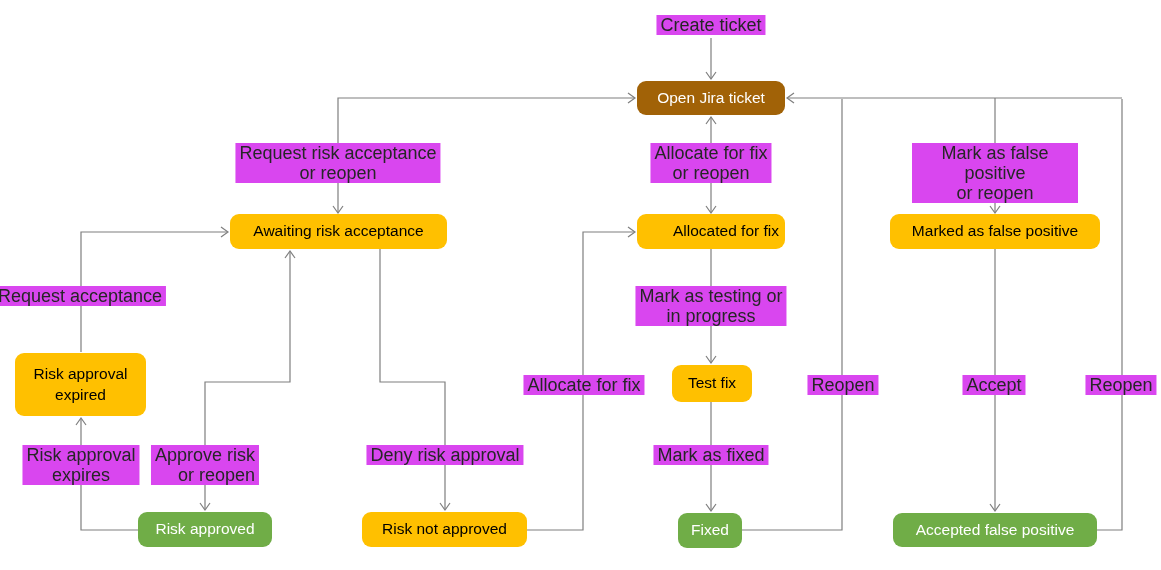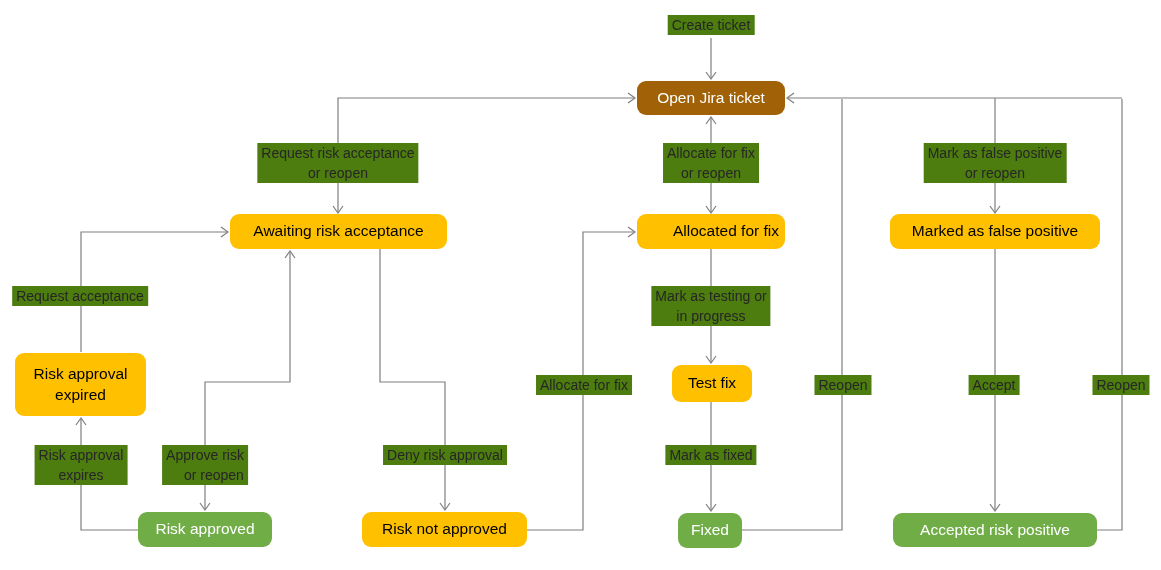--- a/index.html
+++ b/index.html
@@ -12,21 +12,21 @@
   .node {
     position:absolute; display:flex; align-items:center; justify-content:center;
     border-radius:9px; font-size:15.5px; line-height:1.3; text-align:center;
     box-sizing:border-box; padding:2px 6px;
   }
   .node.yellow { background:#FFC000; color:#000000; }
   .node.green  { background:#70AD47; color:#ffffff; }
   .node.dark   { background:#a16207; color:#ffffff; }
   .elabel {
     position:absolute; transform:translateX(-50%);
-    background:#4d7c0f; color:#262626; font-size:14px; line-height:20px;
+    background:#d946ef; color:#262626; font-size:18px; line-height:20px;
     text-align:center; white-space:pre-line; padding:0 4px;
   }
 </style>
 </head>
 <body>
 
 <div class="stage">
 
   <svg class="connectors" viewBox="0 0 1161 570" xmlns="http://www.w3.org/2000/svg">
 
@@ -87,15 +87,15 @@
 
   <div class="node dark" style="left:637px; top:81px;  width:148px; height:34px;">Open Jira ticket</div>
   <div class="node yellow" style="left:230px; top:214px; width:217px; height:35px;">Awaiting risk acceptance</div>
   <div class="node yellow" style="left:637px; top:214px; width:148px; height:35px;padding-left:36px;">Allocated for fix</div>
   <div class="node yellow" style="left:890px; top:214px; width:210px; height:35px;">Marked as false positive</div>
   <div class="node yellow" style="left:15px;  top:353px; width:131px; height:63px;">Risk approval expired</div>
   <div class="node yellow" style="left:672px; top:365px; width:80px;  height:37px;">Test fix</div>
   <div class="node yellow" style="left:362px; top:512px; width:165px; height:35px;">Risk not approved</div>
   <div class="node green" style="left:138px; top:512px; width:134px; height:35px;">Risk approved</div>
   <div class="node green" style="left:678px; top:513px; width:64px;  height:35px;">Fixed</div>
-  <div class="node green" style="left:893px; top:513px; width:204px; height:34px;">Accepted risk positive</div>
+  <div class="node green" style="left:893px; top:513px; width:204px; height:34px;">Accepted false positive</div>
 
 </div>
 
 </body></html>

